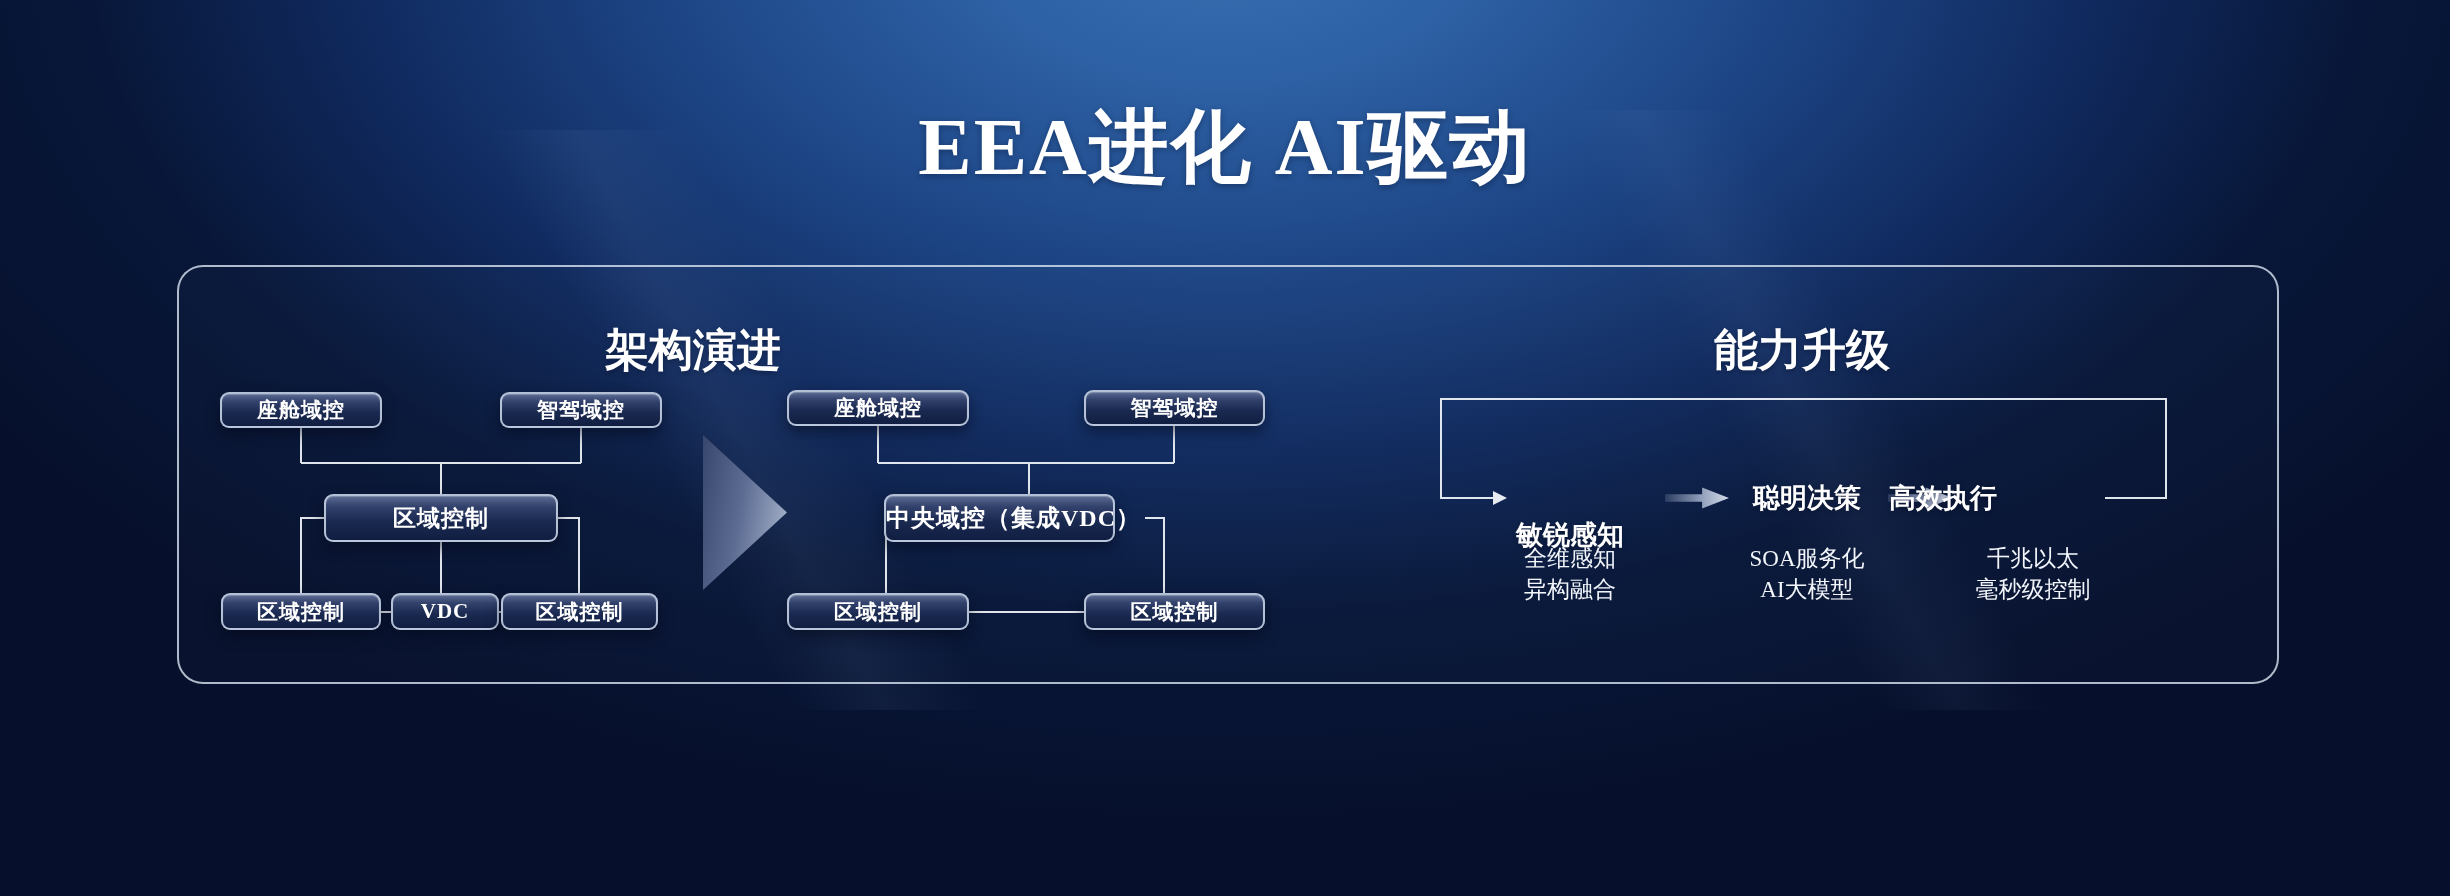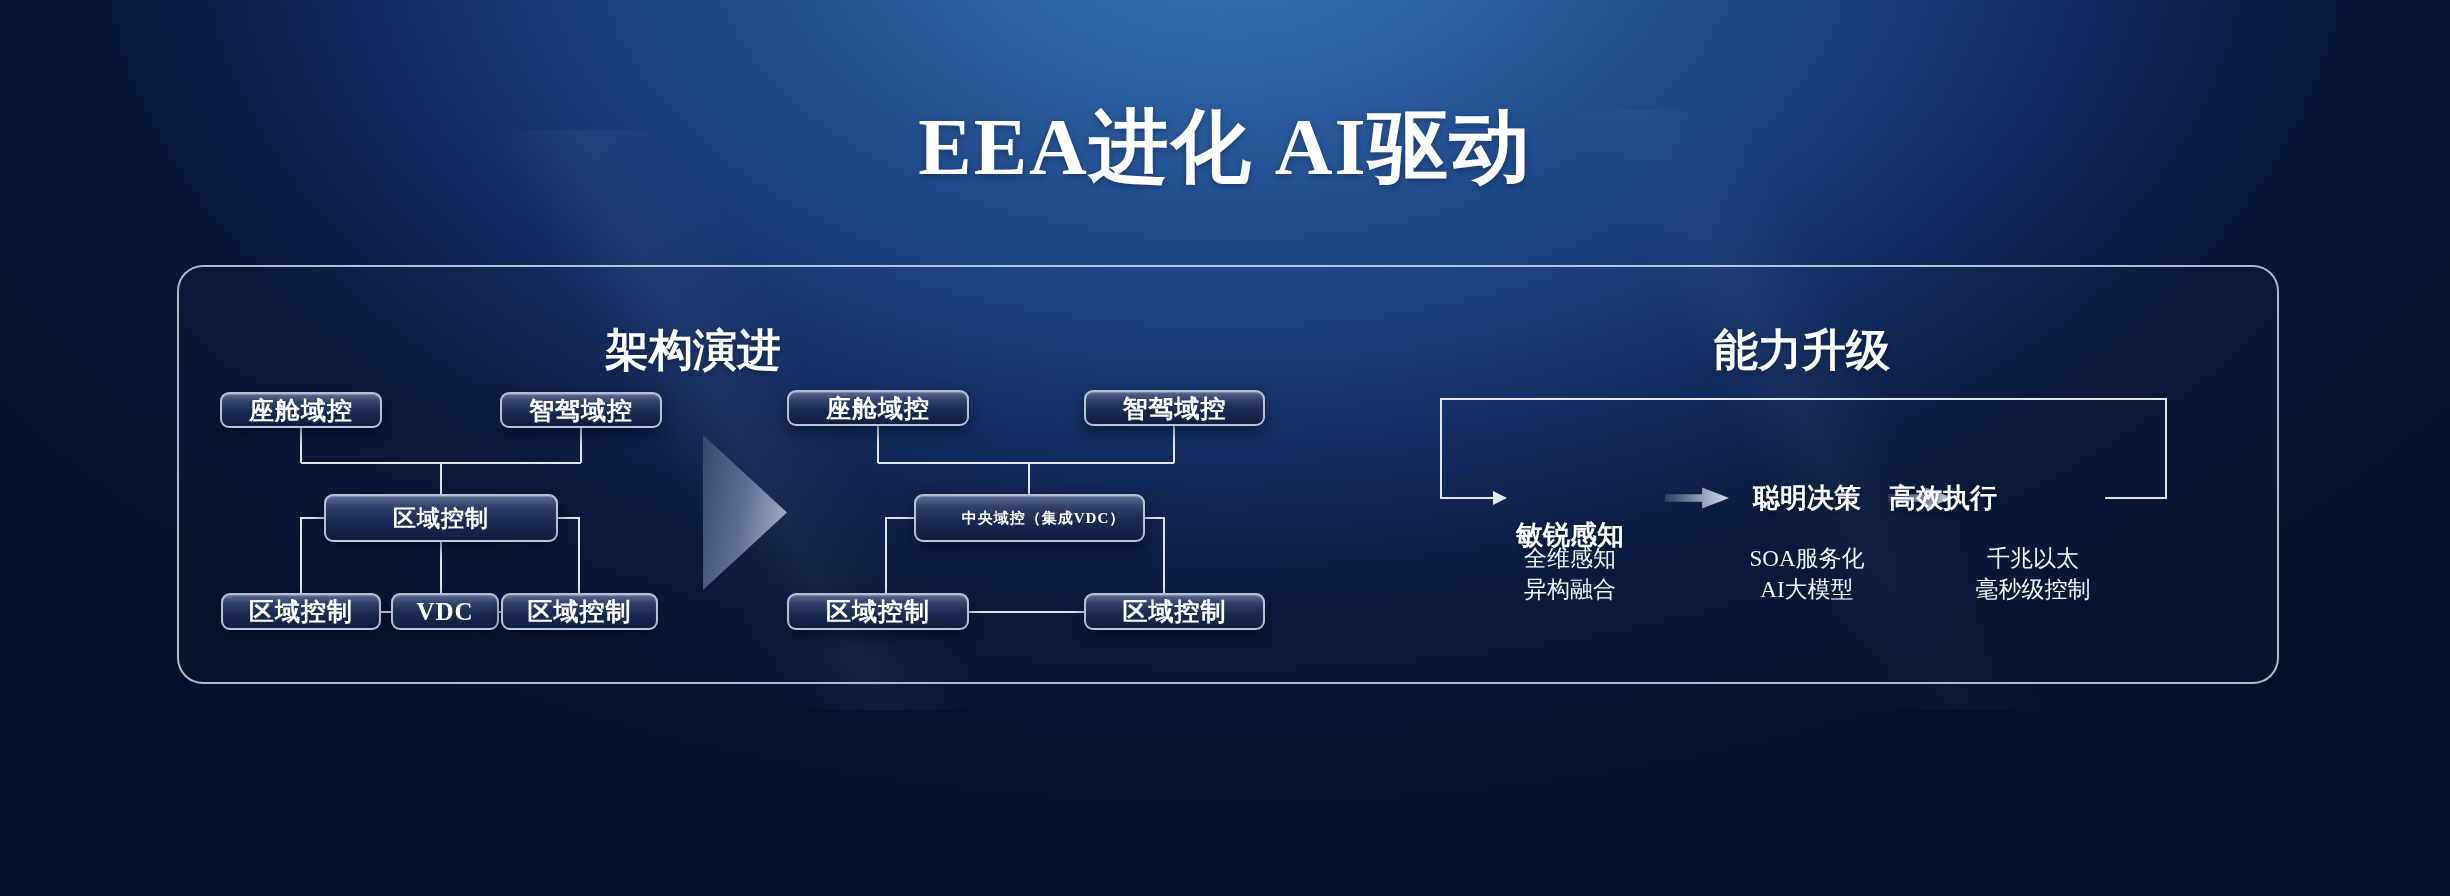--- a/index.html
+++ b/index.html
@@ -44,32 +44,32 @@
   svg.lines{position:absolute;left:0;top:0;width:2098px;height:415px;}
   svg.lines path{fill:none;stroke:#f2f6fb;stroke-width:2;opacity:.92;}
   svg.lines polygon{fill:#f2f6fb;opacity:.95;}
 
   .node{
     position:absolute;display:flex;align-items:center;justify-content:center;
     border:2px solid rgba(196,208,228,.9);
     border-radius:9px;
     background:linear-gradient(180deg,#5b6b93 0%,#33426c 24%,#1a2950 58%,#111e42 100%);
     box-shadow:0 6px 14px rgba(3,8,24,.5), inset 0 1px 1px rgba(255,255,255,.25);
-    font-size:25px;font-weight:700;color:#fff;letter-spacing:1px;white-space:nowrap;
+    font-size:21px;font-weight:700;color:#fff;letter-spacing:1px;white-space:nowrap;
     box-sizing:border-box;
   }
   .n-b-cockpit{left:41px;top:125px;width:162px;height:36px;}
   .n-b-adas{left:321px;top:125px;width:162px;height:36px;}
   .n-b-zmid{left:145px;top:227px;width:234px;height:48px;font-size:23px;}
   .n-b-zl{left:42px;top:326px;width:160px;height:37px;}
   .n-b-vdc{left:212px;top:326px;width:108px;height:37px;}
   .n-b-zr{left:322px;top:326px;width:157px;height:37px;}
   .n-a-cockpit{left:608px;top:123px;width:182px;height:36px;}
   .n-a-adas{left:905px;top:123px;width:181px;height:36px;}
-  .n-a-central{left:735px;top:227px;width:231px;height:48px;font-size:15px;padding-left:28px;}
+  .n-a-central{left:705px;top:227px;width:231px;height:48px;font-size:24px;padding-left:28px;}
   .n-a-zl{left:608px;top:326px;width:182px;height:37px;}
   .n-a-zr{left:905px;top:326px;width:181px;height:37px;}
 
   .evo-arrow{
     position:absolute;left:524px;top:168px;width:84px;height:155px;
     clip-path:polygon(0 0,100% 50%,0 100%);
     background:linear-gradient(100deg,#39486f 0%,#5f6f96 45%,#909eba 75%,#bcc7db 100%);
     opacity:.95;
   }
 

